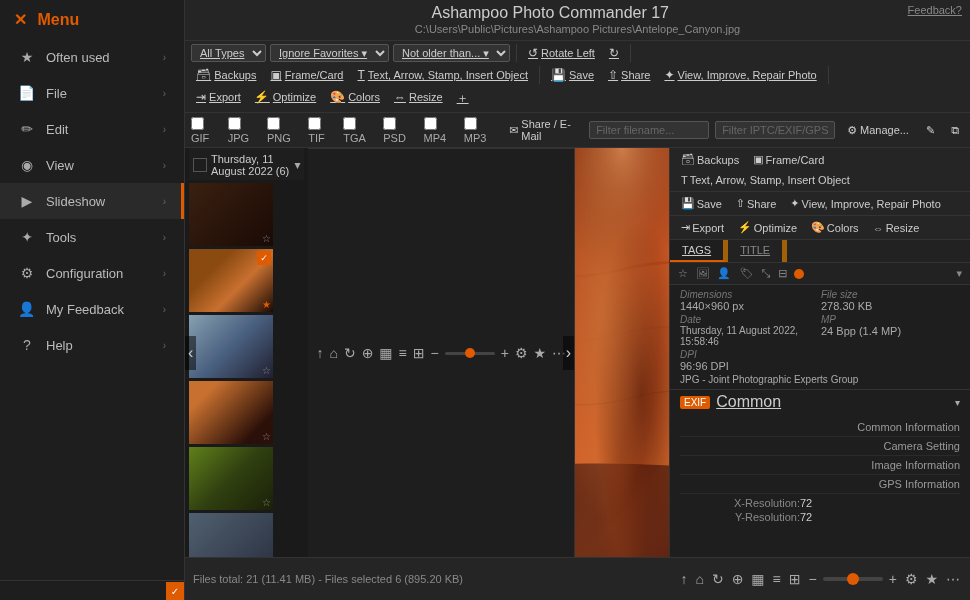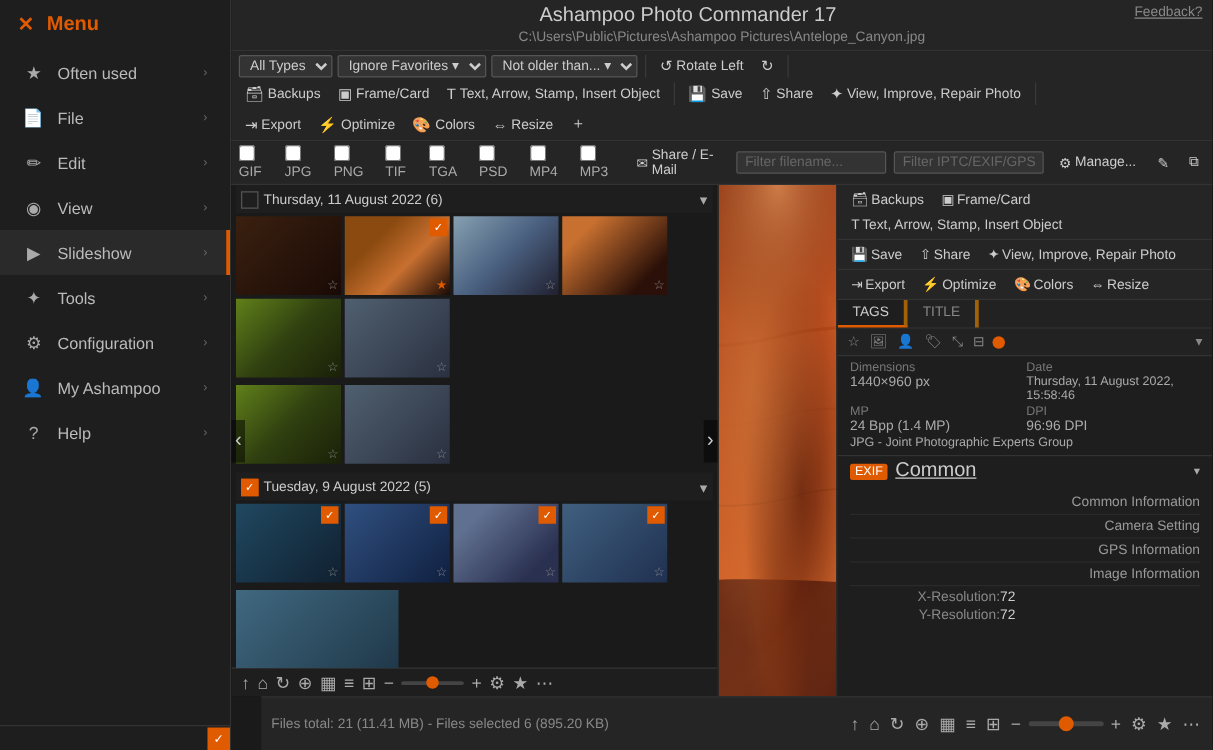--- a/index.html
+++ b/index.html
@@ -109,25 +109,26 @@
       display: flex;
       align-items: center;
       background: #252525;
       padding: 3px 6px;
       border-bottom: 1px solid #333;
       gap: 4px;
       flex-wrap: wrap;
     }
     .toolbar-section {
       display: flex;
-      align-items: flex-end;
+      align-items: flex-start;
       gap: 4px;
       border-right: 1px solid #3a3a3a;
       padding-right: 6px;
       margin-right: 2px;
+      text-decoration: underline;
     }
     .toolbar-section:last-child { border-right: none; }
     .tb-btn {
       display: flex;
       align-items: center;
       gap: 3px;
       padding: 2px 5px;
       cursor: pointer;
       color: #ccc;
       font-size: 11px;
@@ -185,21 +186,21 @@
       display: flex;
       overflow: hidden;
     }
 
     
     .thumb-panel {
       width: 390px;
       min-width: 390px;
       background: #1a1a1a;
       display: flex;
-      flex-direction: column;
+      flex-direction: row;
       overflow: hidden;
       border-right: 1px solid #333;
       position: relative;
     }
     .thumb-scroll {
       flex: 1;
       overflow-y: auto;
       overflow-x: hidden;
       padding: 0 4px;
     }
@@ -377,21 +378,22 @@
     .tags-tabs {
       display: flex;
       background: #222;
       border-bottom: 1px solid #333;
     }
     .tags-tab {
       padding: 4px 12px;
       font-size: 11px;
       cursor: pointer;
       color: #888;
-      border-right: 3px solid #a16207;
+      border-right: 5px solid #a16207;
+      text-decoration: underline;
     }
     .tags-tab.active { color: #ccc; background: #1e1e1e; border-bottom: 2px solid #e05a00; }
 
     .meta-icons-row {
       display: flex;
       align-items: center;
       padding: 3px 6px;
       background: #222;
       border-bottom: 1px solid #333;
       gap: 4px;
@@ -417,21 +419,21 @@
       font-weight: bold;
     }
     .file-info-grid {
       display: grid;
       grid-template-columns: 1fr 1fr;
       padding: 4px 10px;
       gap: 2px;
       font-size: 11px;
       color: #aaa;
     }
-    .file-info-label { color: #777; font-size: 10px; }
+    .file-info-label { color: #777; font-size: 10px; font-style: italic; }
 
     .exif-row {
       display: flex;
       align-items: center;
       padding: 3px 10px;
       border-top: 1px solid #333;
       gap: 6px;
     }
     .exif-badge {
       background: #e05a00;
@@ -476,21 +478,20 @@
     
     .status-bar {
       background: #252525;
       padding: 13px 8px;
       font-size: 11px;
       color: #888;
       border-top: 1px solid #333;
       display: flex;
       align-items: center;
       gap: 8px;
-      margin-left: 24px;
     }
     .status-text { flex: 1; }
     .status-tools {
       display: flex;
       align-items: center;
       gap: 4px;
     }
     .st-btn {
       font-size: 14px;
       cursor: pointer;
@@ -583,21 +584,21 @@
     <span class="si-label">Tools</span>
     <span class="arrow">›</span>
   </div>
   <div class="sidebar-item">
     <span class="si-icon">⚙</span>
     <span class="si-label">Configuration</span>
     <span class="arrow">›</span>
   </div>
   <div class="sidebar-item">
     <span class="si-icon">👤</span>
-    <span class="si-label">My Ashampoo</span>
+    <span class="si-label">My Feedback</span>
     <span class="arrow">›</span>
   </div>
   <div class="sidebar-item">
     <span class="si-icon">?</span>
     <span class="si-label">Help</span>
     <span class="arrow">›</span>
   </div>
 
   <div style="margin-top:auto; position:relative; height:20px; border-top:1px solid #333;">
     <div class="sidebar-bottom-indicator">✓</div>
@@ -918,20 +919,24 @@
         <span style="margin-left:auto;" class="meta-icon-btn">▾</span>
       </div>
 
 
       <div class="file-info-grid">
         <div>
           <div class="file-info-label">Dimensions</div>
           <div>1440×960 px</div>
         </div>
         <div>
+          <div class="file-info-label">File size</div>
+          <div>278.30 KB</div>
+        </div>
+        <div>
           <div class="file-info-label">Date</div>
           <div style="font-size:10px;">Thursday, 11 August 2022, 15:58:46</div>
         </div>
         <div>
           <div class="file-info-label">MP</div>
           <div>24 Bpp (1.4 MP)</div>
         </div>
         <div>
           <div class="file-info-label">DPI</div>
           <div>96:96 DPI</div>
@@ -948,24 +953,24 @@
       </div>
 
       <div class="meta-tree">
         <div class="meta-tree-item">
           <span>Common Information</span>
         </div>
         <div class="meta-tree-item">
           <span>Camera Setting</span>
         </div>
         <div class="meta-tree-item">
+          <span>Image Information</span>
+        </div>
+        <div class="meta-tree-item">
           <span>GPS Information</span>
-        </div>
-        <div class="meta-tree-item">
-          <span>Image Information</span>
         </div>
         <div class="meta-sub-item">
           <div class="meta-detail-row">
             <span class="meta-detail-key">X-Resolution:</span>
             <span class="meta-detail-val">72</span>
           </div>
           <div class="meta-detail-row">
             <span class="meta-detail-key">Y-Resolution:</span>
             <span class="meta-detail-val">72</span>
           </div>

